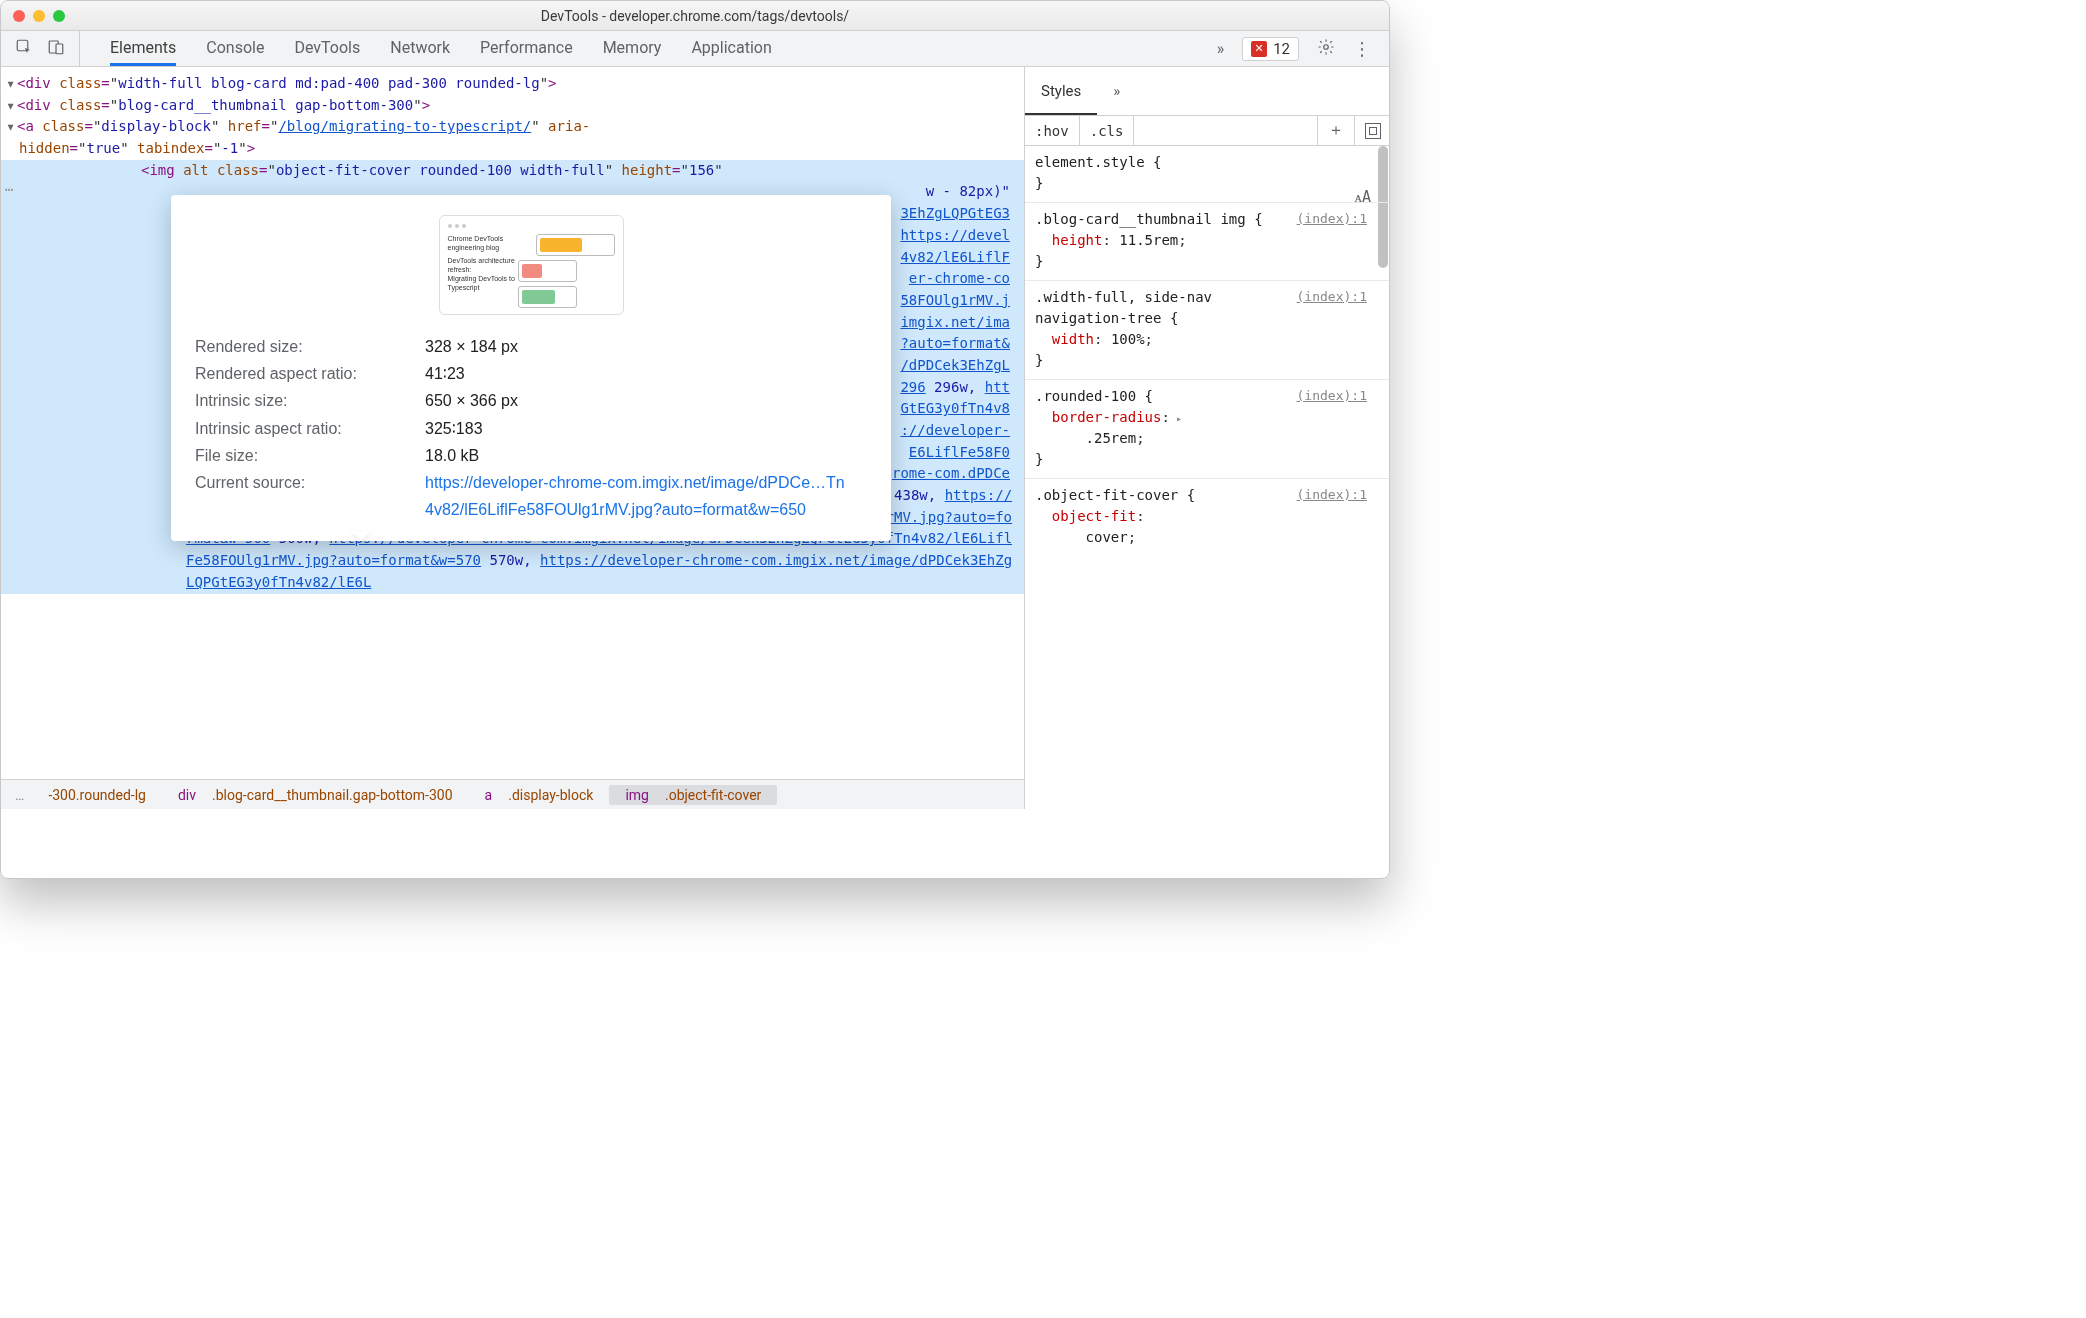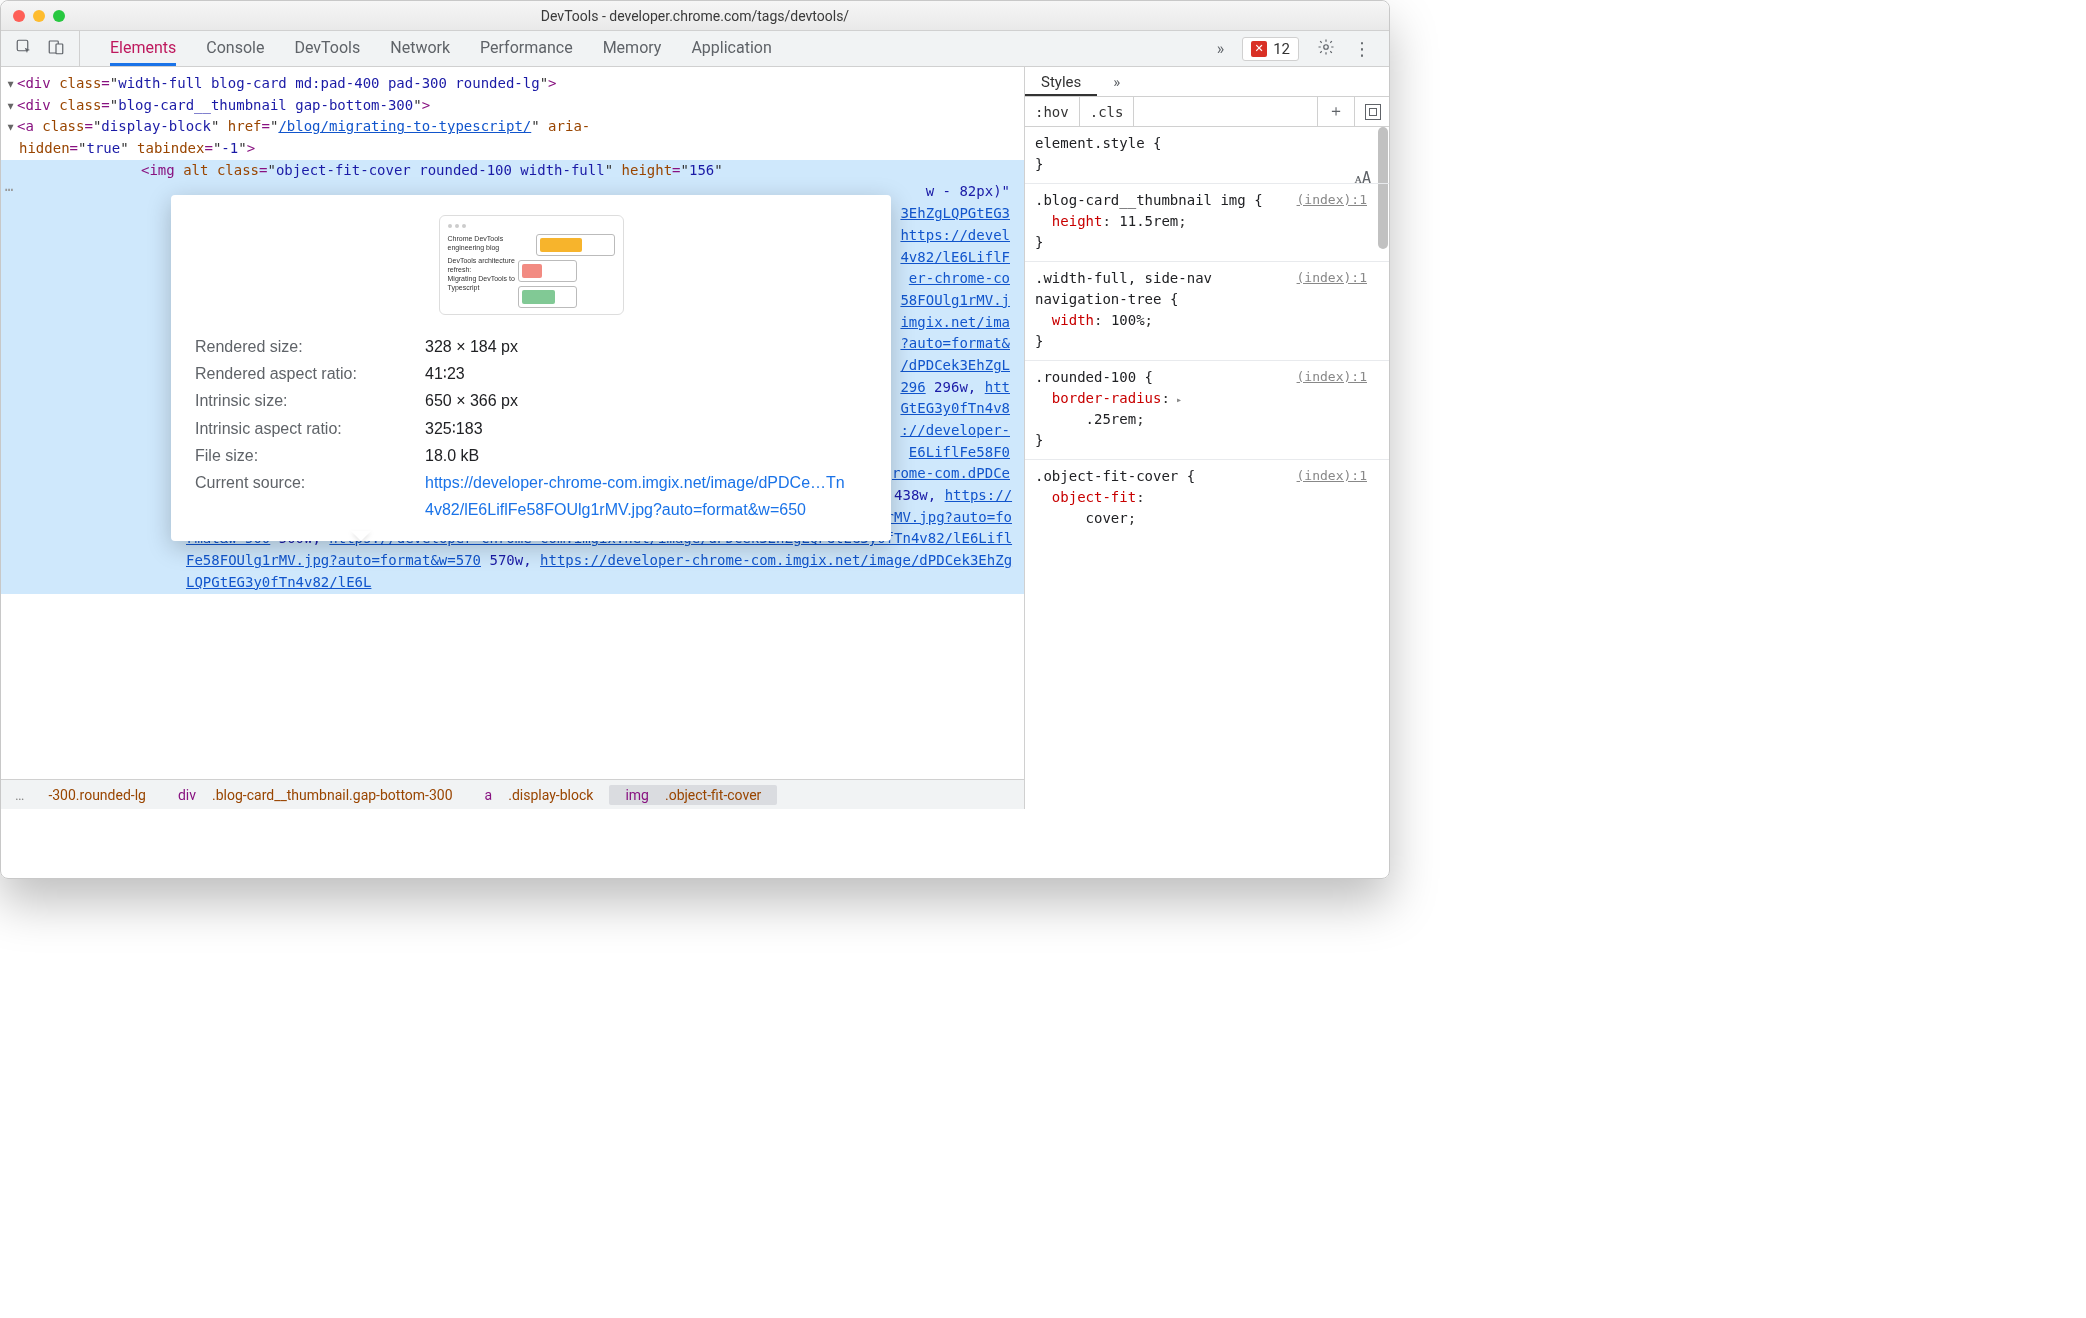--- a/index.html
+++ b/index.html
@@ -40,21 +40,21 @@
   display: flex;
   align-items: center;
   height: 36px;
   border-bottom: 1px solid #d0d0d0;
   background: #f1f3f4;
 }
 .tool-icons { display: flex; align-items: center; gap: 14px; padding: 0 14px; border-right: 1px solid #d0d0d0; height: 100%; }
 .icon-svg { width: 18px; height: 18px; fill: none; stroke: #5f6368; stroke-width: 1.6; }
 .tabs { display: flex; align-items: center; height: 100%; gap: 30px; padding-left: 30px; flex: 1; }
 .tab { font-size: 16px; color: #5f6368; cursor: pointer; height: 100%; display: flex; align-items: center; border-bottom: 3px solid transparent; }
-.tab.active { color: #be185d; border-bottom-color: #1a73e8; text-align: center; }
+.tab.active { color: #404040; border-bottom-color: #1a73e8; text-align: center; }
 .toolbar-right { display: flex; align-items: center; gap: 18px; padding: 0 18px; height: 100%; }
 .chev { color: #5f6368; font-size: 16px; }
 .err-badge { display: inline-flex; align-items: center; gap: 6px; border: 1px solid #d0d0d0; border-radius: 3px; padding: 2px 8px; background: #fff; font-size: 15px; }
 .err-badge .sq { width: 16px; height: 16px; background: #d93025; border-radius: 2px; display: flex; align-items: center; justify-content: center; color: #fff; font-size: 11px; }
 
 
 .main { display: flex; height: 742px; }
 .elements-pane { width: 1024px; display: flex; flex-direction: column; border-right: 1px solid #d0d0d0; position: relative; }
 .styles-pane { flex: 1; display: flex; flex-direction: column; }
 
@@ -125,21 +125,21 @@
 
 
 .crumbs { height: 30px; border-top: 1px solid #d0d0d0; background: #f1f3f4; display: flex; align-items: center; font-size: 14px; overflow: hidden; padding-left: 6px; }
 .crumbs span { padding: 2px 8px; white-space: nowrap; color: #5f6368; }
 .crumbs .c-el { color: #881280; }
 .crumbs .c-cls { color: #994500; }
 .crumbs .sel { background: #dadce0; border-radius: 2px; }
 .crumbs .dots { color: #888; }
 
 
-.styles-tabs { display: flex; align-items: center; height: 30px; border-bottom: 1px solid #d0d0d0; position: relative; }
+.styles-tabs { display: flex; align-items: center; height: 49px; border-bottom: 1px solid #d0d0d0; position: relative; }
 .stab { padding: 0 16px; font-size: 15px; color: #5f6368; height: 100%; display: flex; align-items: center; }
 .stab.active { color: #333; box-shadow: inset 0 -2px 0 #333; }
 .styles-filter { display: flex; align-items: center; height: 30px; border-bottom: 1px solid #d0d0d0; font-size: 14px; }
 .styles-filter .mono { font-family: Menlo, monospace; }
 .styles-filter .seg { padding: 0 10px; border-right: 1px solid #d0d0d0; height: 100%; display: flex; align-items: center; color: #333; }
 .styles-filter .flex { flex: 1; }
 .styles-filter .plus { font-size: 16px; color: #5f6368; }
 .styles-filter .boxm { width: 16px; height: 16px; border: 1.5px solid #5f6368; position: relative; margin-left: 10px; margin-right: 8px; }
 .styles-filter .boxm::after { content:""; position:absolute; inset:3px; border:1px solid #5f6368; }
 

